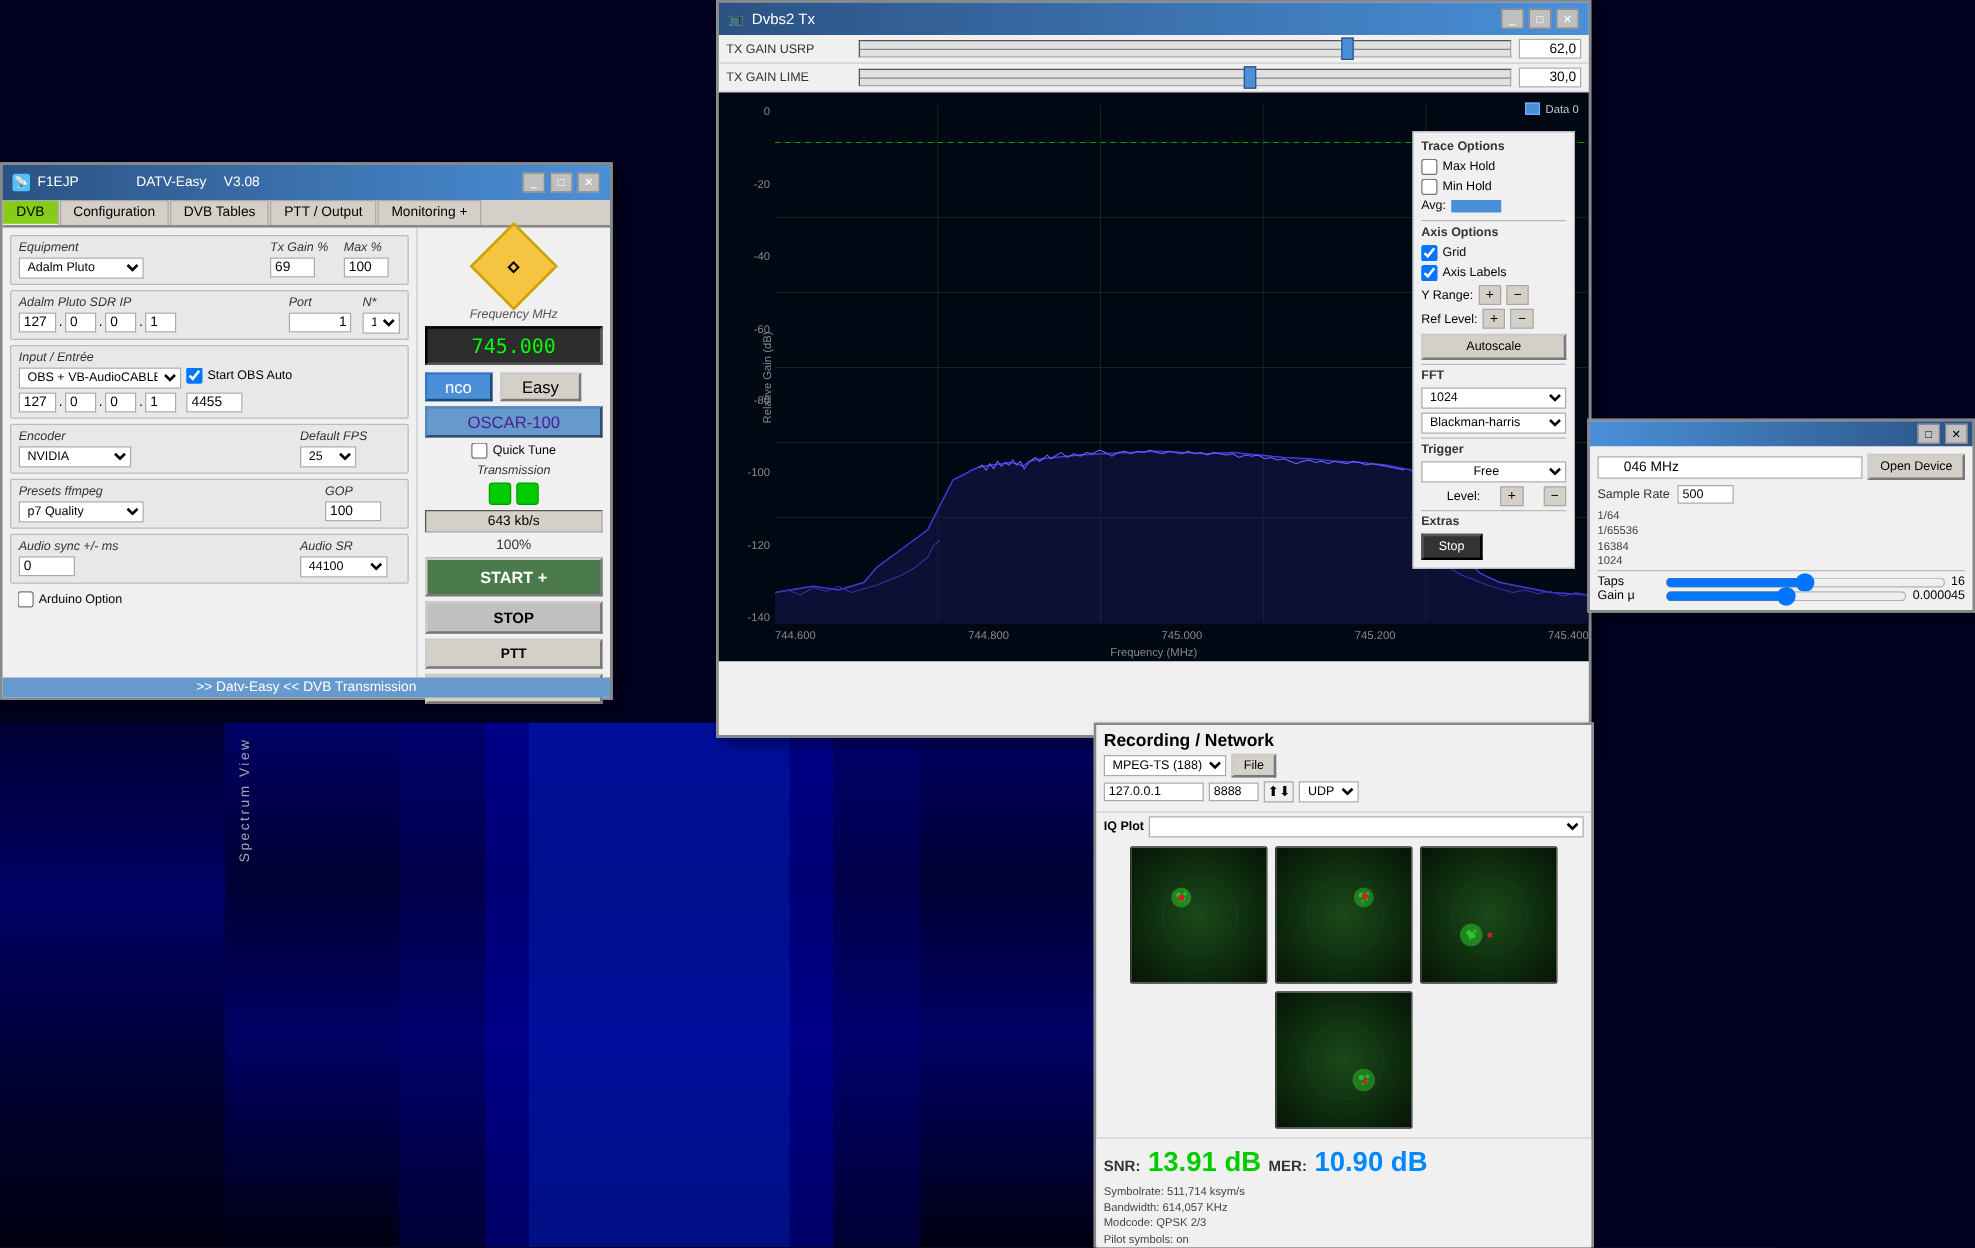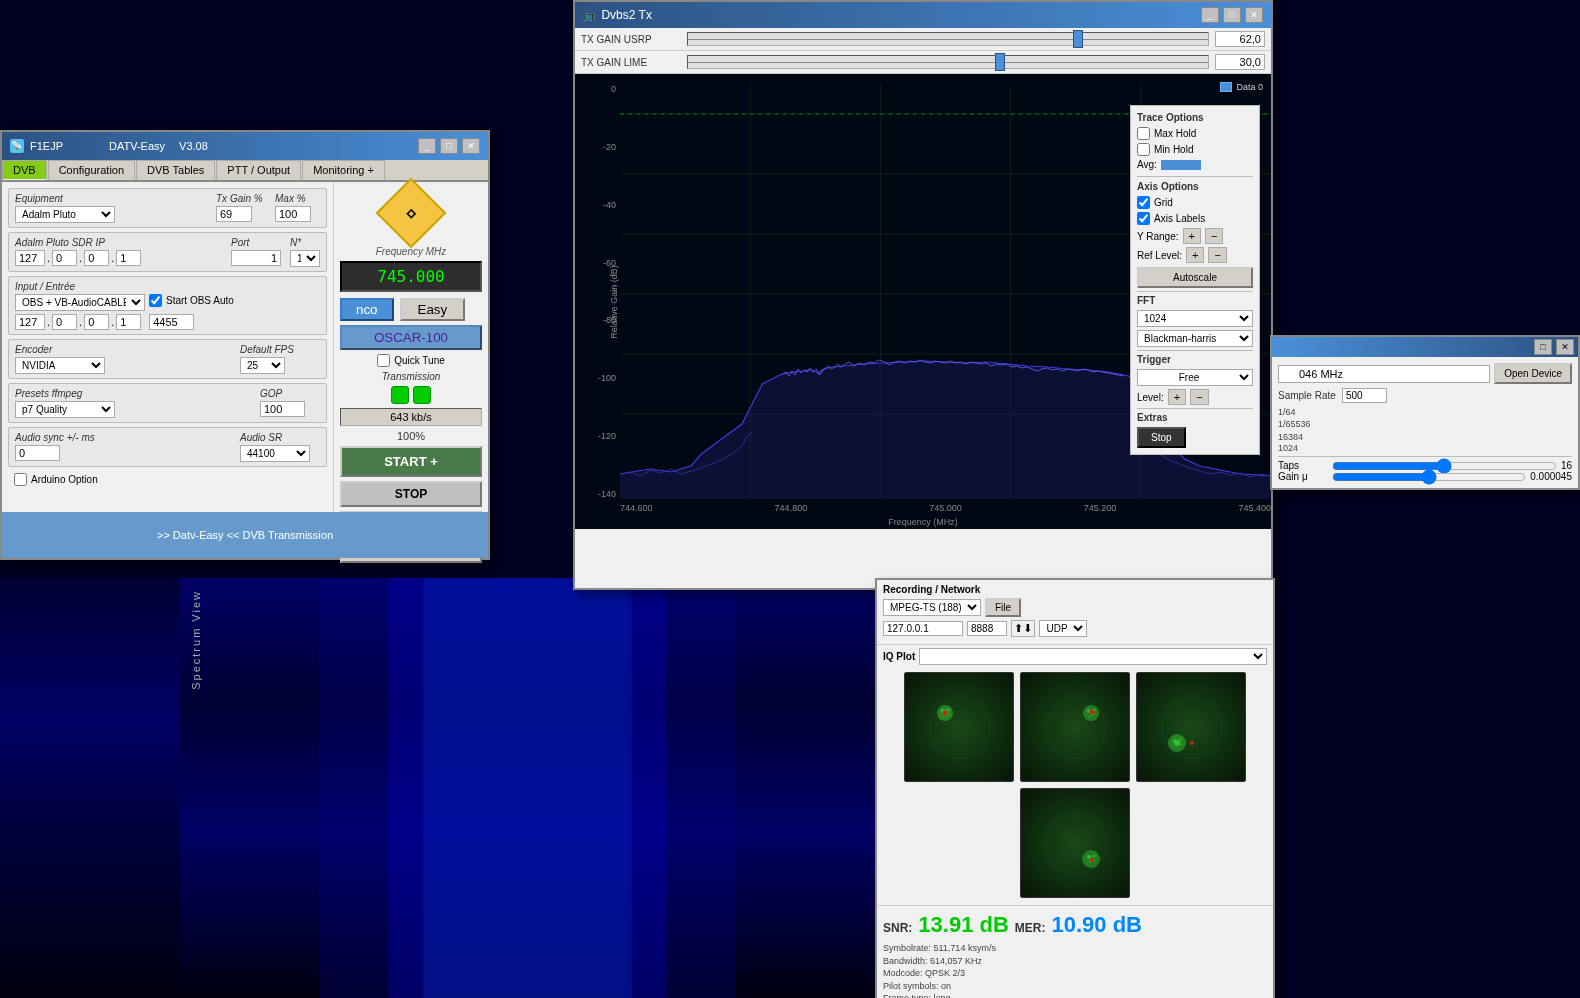--- a/index.html
+++ b/index.html
@@ -219,21 +219,21 @@
     }
     .percent-text {
       font-size: 11px; color: #333; text-align: center;
     }
     .datv-footer {
       position: absolute;
       bottom: 0; left: 0; right: 0;
       background: #6699cc;
       color: white;
       text-align: center;
-      padding: 17px;
+      padding: 2px;
       font-size: 11px;
       margin-top: 32px;
     }
 
     
     .dvbs2-window {
       position: absolute;
       left: 573px; top: 0;
       width: 700px;
       height: 590px;
@@ -952,21 +952,21 @@
     </select>
   </div>
 
   <div class="panel-divider-h"></div>
 
   <div>
     <div class="trace-section-title">Trigger</div>
     <select class="field-select" style="width:100%;margin-bottom:3px;text-align:center;">
       <option>Free</option>
     </select>
-    <div style="display:flex;align-items:center;gap:4px;">
+    <div style="display:flex;align-items:center;gap:16px;justify-content:flex-end;">
       <span style="font-size:10px;">Level:</span>
       <button class="small-btn">+</button>
       <button class="small-btn">−</button>
     </div>
   </div>
 
   <div class="panel-divider-h"></div>
 
   <div>
     <div class="trace-section-title">Extras</div>
@@ -1009,21 +1009,21 @@
       <span style="font-size:10px;width:50px;">Gain μ</span>
       <input type="range" class="sdr-slider" value="50" style="">
       <span style="font-size:10px;">0.000045</span>
     </div>
   </div>
 </div>
 
 <div class="receiver-panel">
 
   <div class="recv-section">
-    <div style="font-size:10px;font-weight:bold;margin-bottom:3px;">Recording / Network</div>
+    <div style="font-size:14px;font-weight:bold;margin-bottom:3px;">Recording / Network</div>
     <div class="recv-row">
       <select class="recv-select">
         <option>MPEG-TS (188)</option>
       </select>
       <button class="recv-btn">File</button>
     </div>
     <div class="recv-row">
       <input class="recv-input" value="127.0.0.1" style="">
       <input class="recv-input recv-port-input" value="8888" style="">
       <span style="font-size:11px;border:1px solid #aaa;padding:1px 2px;">⬆⬇</span>

